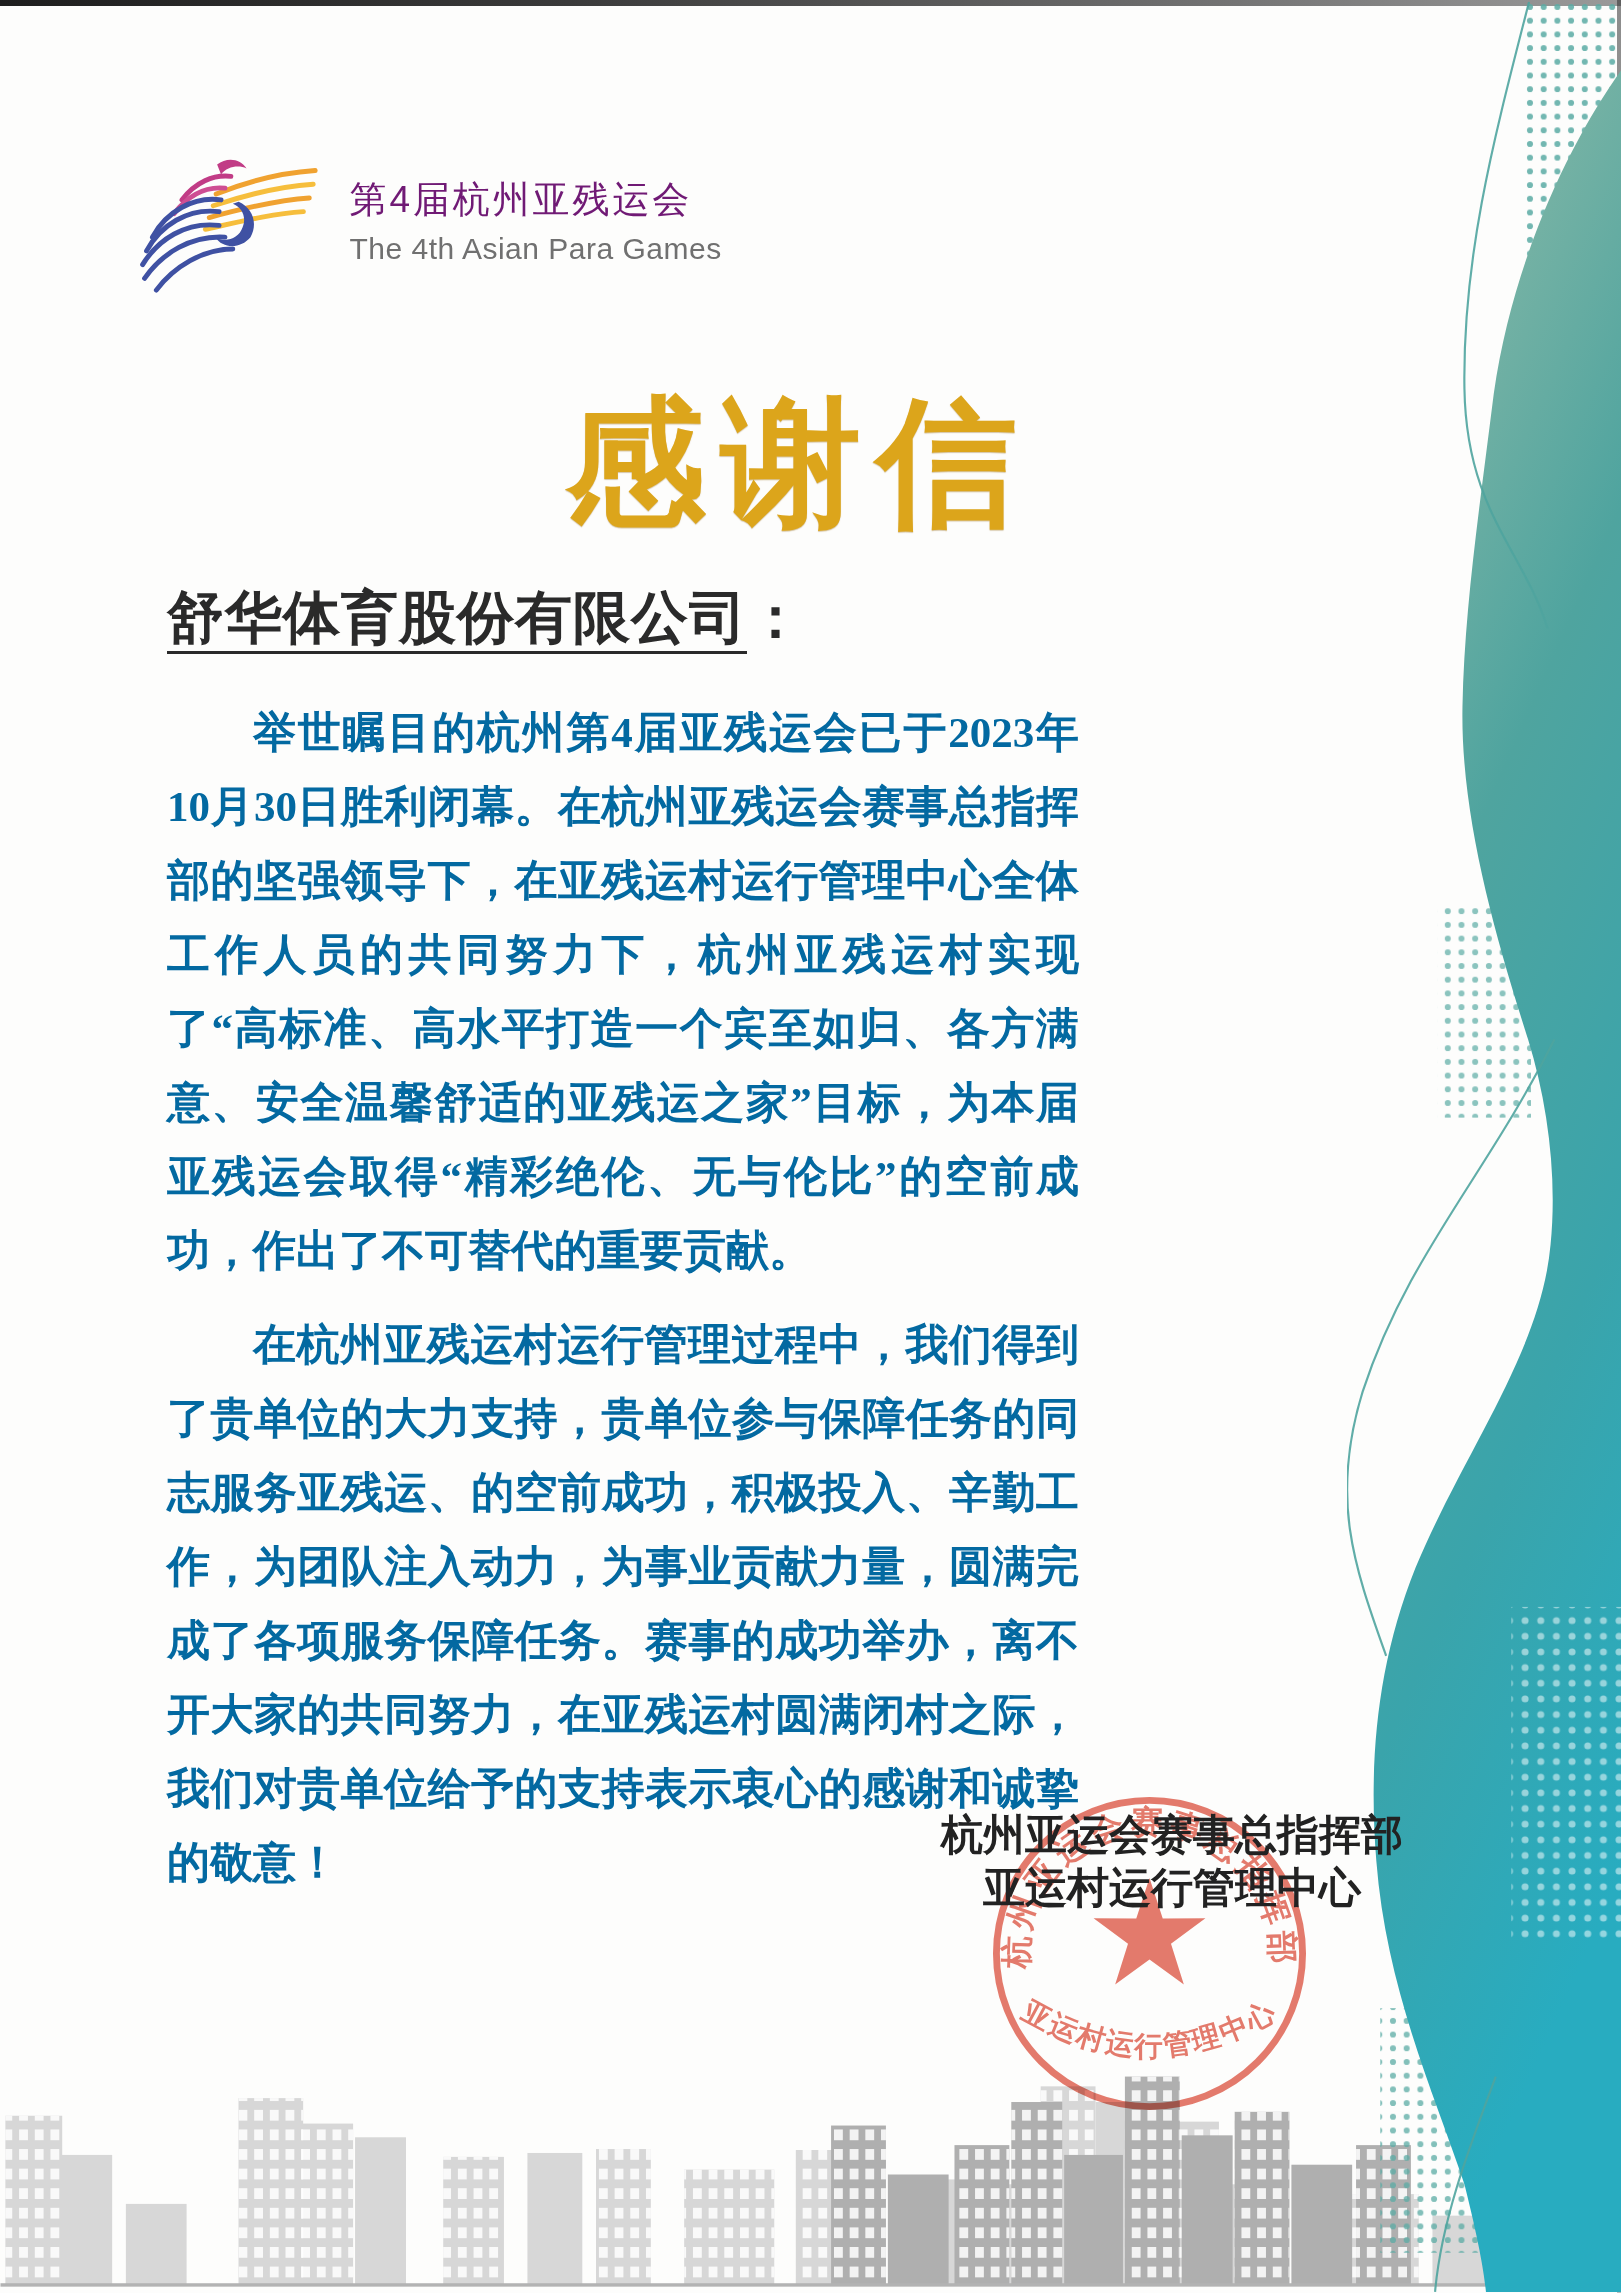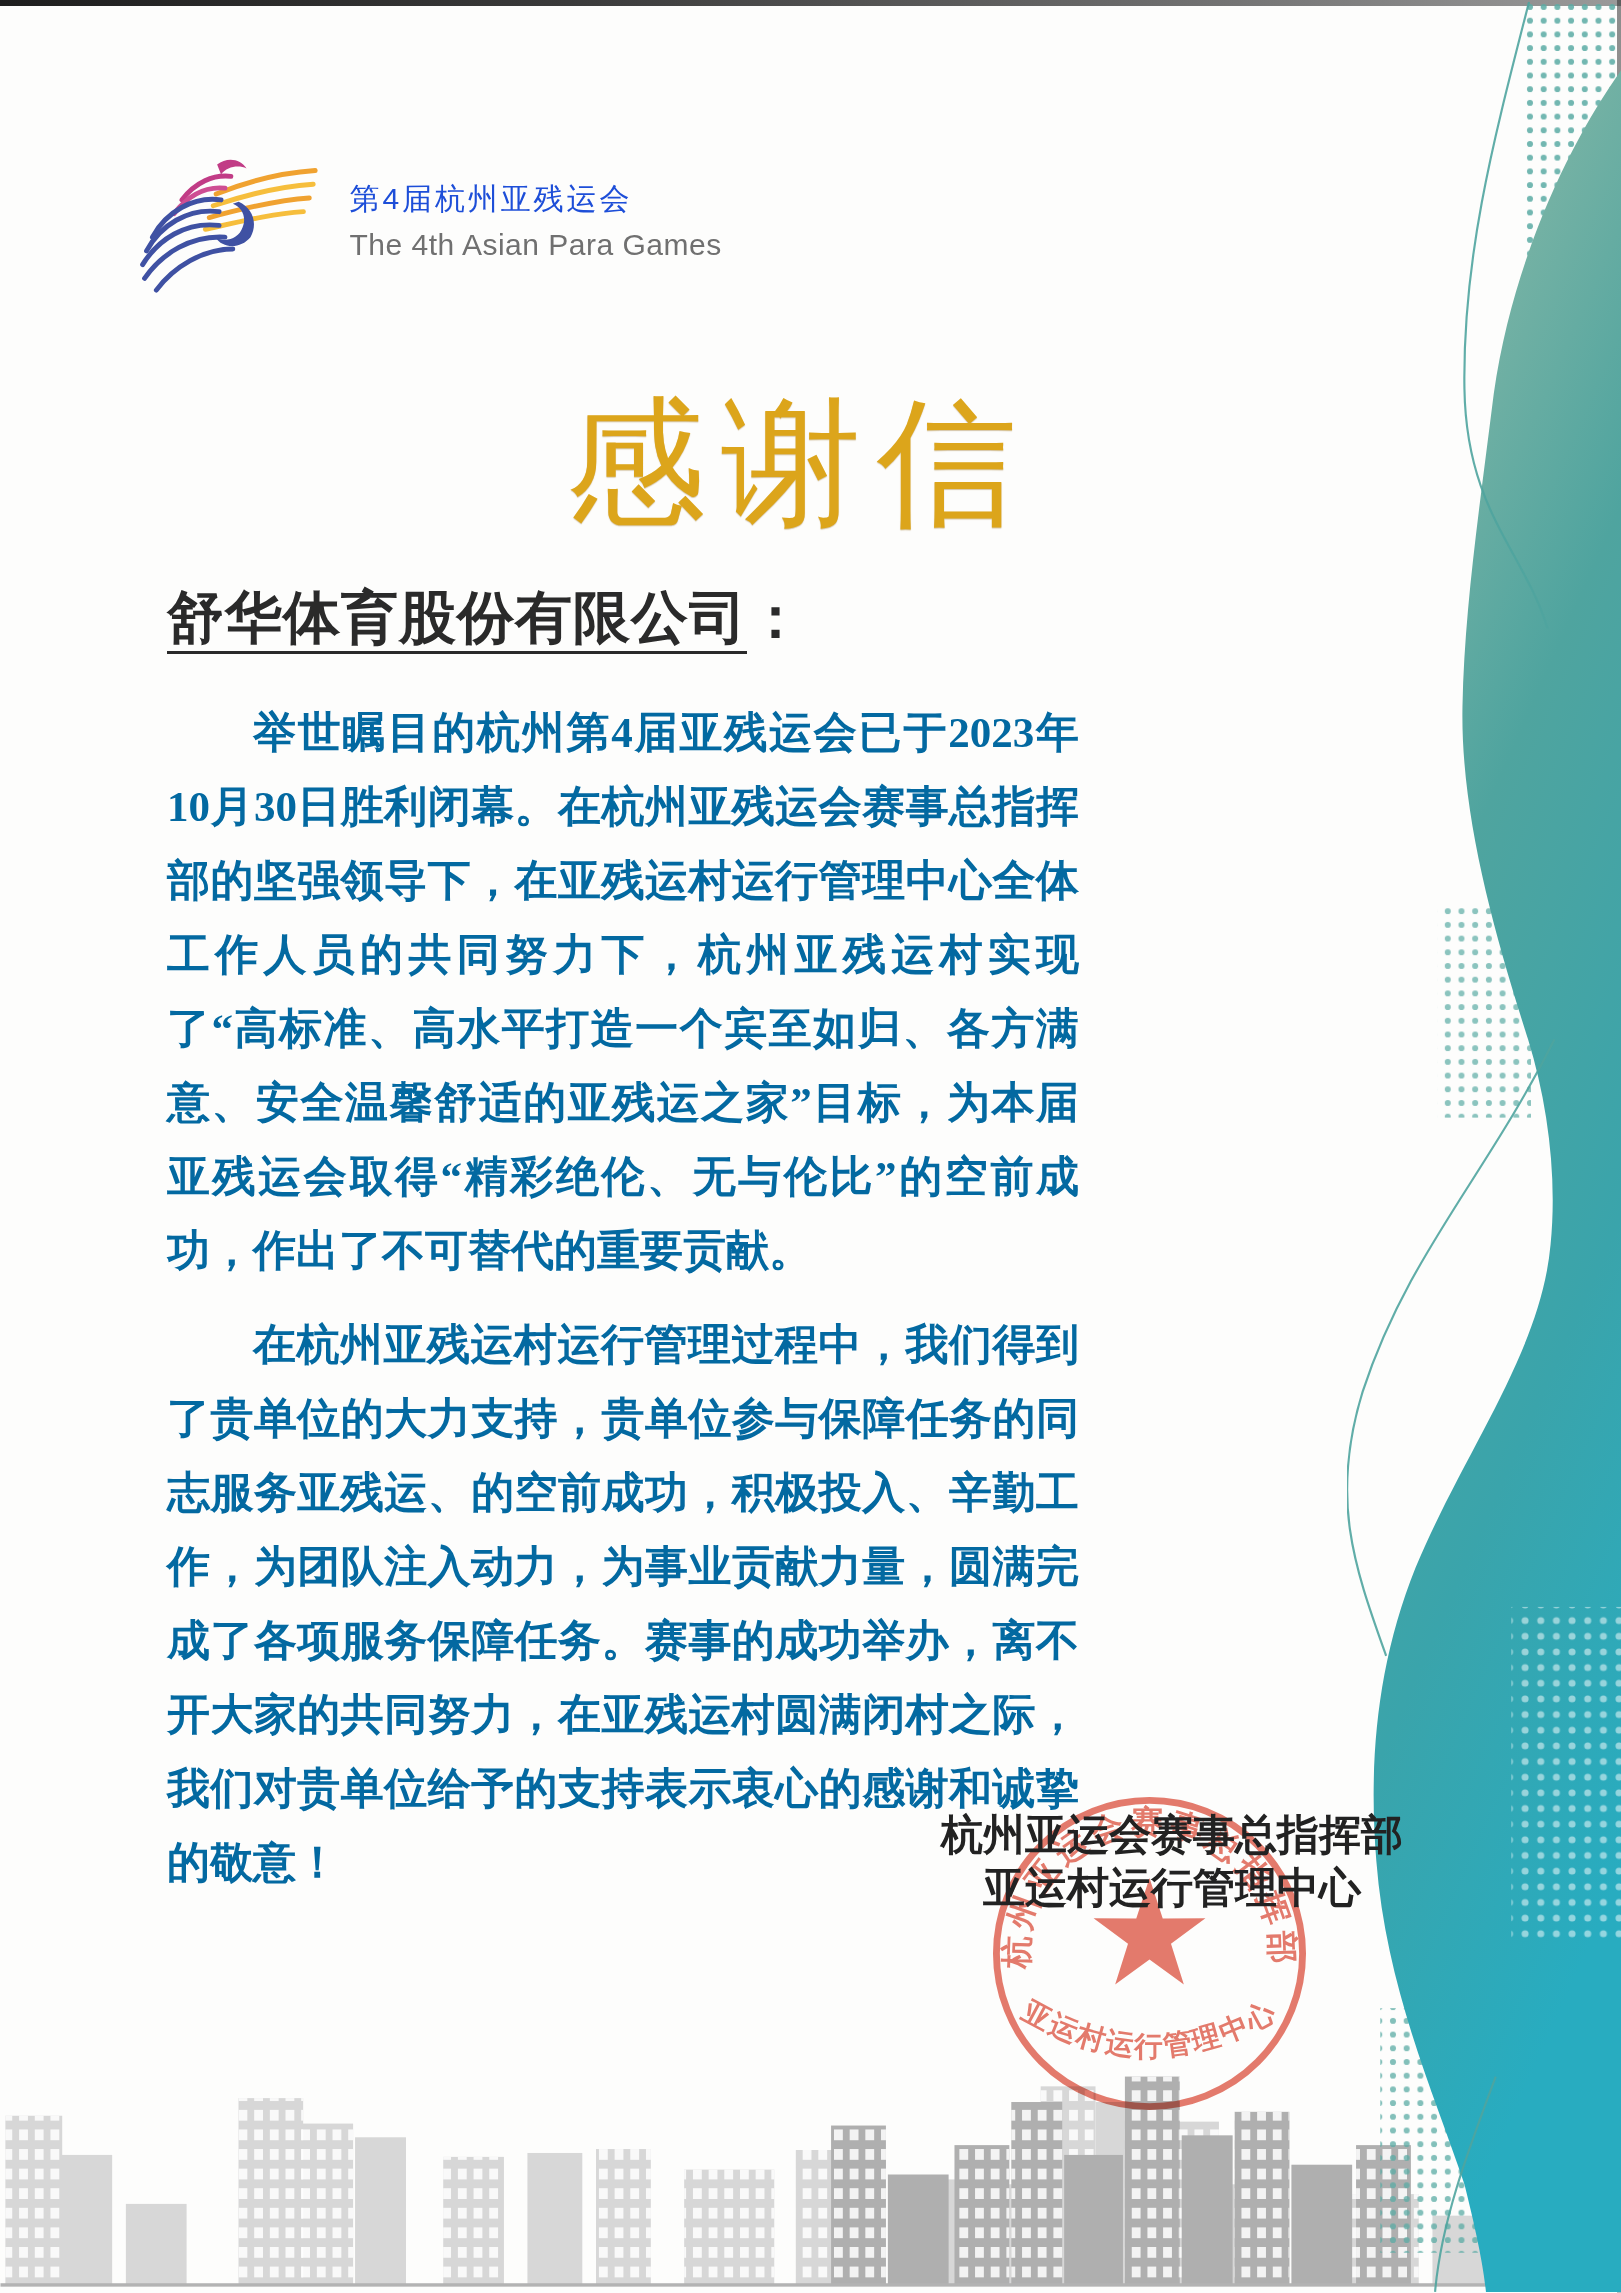--- a/index.html
+++ b/index.html
@@ -14,28 +14,28 @@
   }
   
   .scan-top{position:absolute;top:0;left:0;width:100%;height:5.9px;
     background:linear-gradient(to right,#1e1e1e,#3a3a3a 35%,#6a6a6a 70%,#9a9a9a);}
   .scan-right{position:absolute;top:0;right:0;width:3.9px;height:100%;
     background:linear-gradient(to bottom,#2f2f2f,#6f6f6f 25%,#8a8a8a);opacity:.55;}
 
   
   .logo{position:absolute;left:123px;top:143px;display:flex;align-items:center;gap:25.5px;}
   .logo-emblem{width:201px;height:155px;}
-  .logo-text .zh{font-family:"Liberation Sans",sans-serif;font-size:30px;color:#1d4ed8;letter-spacing:2.9px;font-weight:500;}
+  .logo-text .zh{font-family:"Liberation Sans",sans-serif;font-size:37px;color:#701a75;letter-spacing:2.9px;font-weight:500;}
   .logo-text .en{font-family:"Liberation Sans",sans-serif;font-size:30px;color:#707070;margin-top:7.8px;letter-spacing:0.5px;text-align:right;}
 
   
   .letter-title{
     position:absolute;top:370px;left:0;width:1598px;
     text-align:center;
-    font-size:140px;font-weight:normal;
+    font-size:140px;font-weight:bold;
     letter-spacing:15.7px;
     color:#DCA51B;
     text-shadow:0 1px 1px rgba(140,95,10,.35);
   }
 
   
   .content{position:absolute;left:167px;top:580px;width:912px;}
   .recipient{font-size:57px;font-weight:bold;color:#2a2a2a;letter-spacing:1px;}
   .recipient .name{border-bottom:3.9px solid #2a2a2a;padding-bottom:2px;}
   .body-text p{

